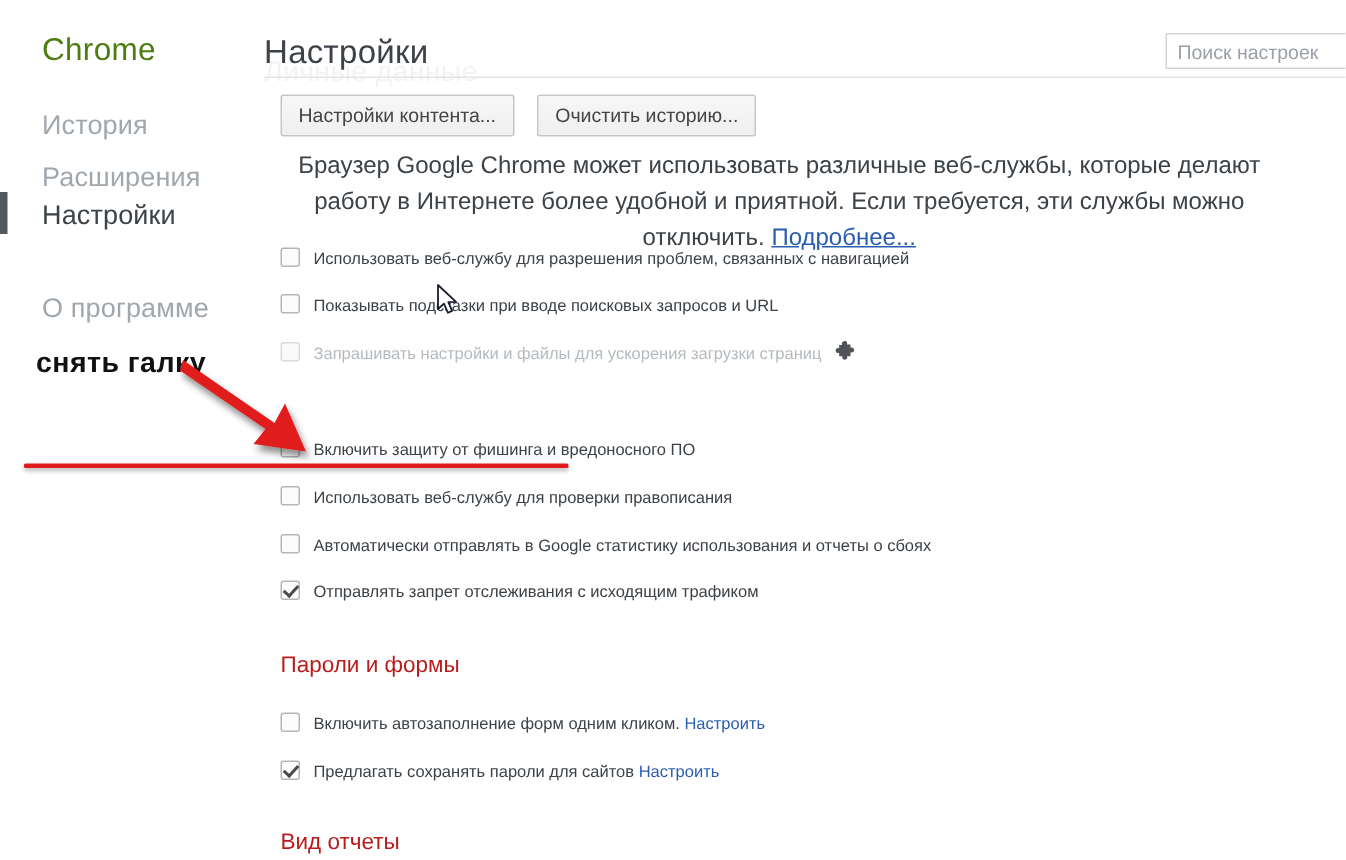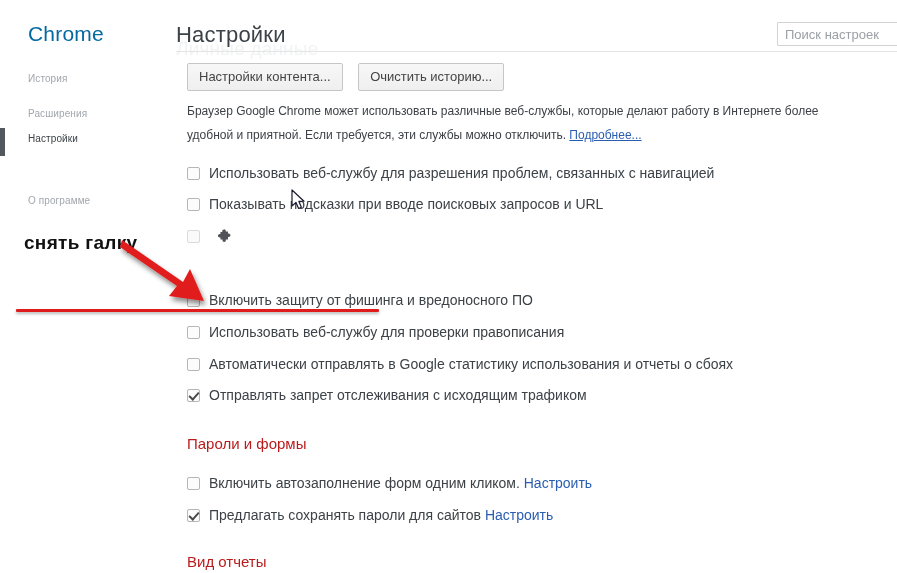--- a/index.html
+++ b/index.html
@@ -12,25 +12,25 @@
     -webkit-font-smoothing:antialiased;
   }
 
   
   #sidebar{
     position:absolute;left:0;top:0;width:163px;height:573px;
     background:#ffffff;
   }
   #brand{
     position:absolute;left:28px;top:22px;
-    font-size:21px;color:#0369a1;font-weight:400;letter-spacing:.2px;
+    font-size:21px;color:#4d7c0f;font-weight:400;letter-spacing:.2px;
   }
   .nav-item{
     position:absolute;left:28px;
-    font-size:10px;color:#a0a7ad;letter-spacing:.1px;white-space:nowrap;text-align:right;
+    font-size:18px;color:#a0a7ad;letter-spacing:.1px;white-space:nowrap;text-align:right;
   }
   .nav-item.active{color:#3c4247;}
   #nav-history{top:73px;}
   #nav-ext{top:108px;}
   #nav-settings{top:133px;}
   #nav-about{top:195px;}
   #active-marker{
     position:absolute;left:0;top:128px;width:5px;height:28px;background:#52585e;
   }
 
@@ -70,28 +70,28 @@
     font-size:13px;color:#444;
     background:linear-gradient(#f7f7f7,#efefef);
     border:1px solid #c6c6c6;border-radius:2px;
     padding:5px 11px 6px 11px;margin-right:11px;
     cursor:default;white-space:nowrap;
   }
 
   
   #para{
     position:absolute;left:24px;top:99px;width:665px;
-    font-size:12px;color:#3c4247;line-height:24px;
+    font-size:16px;color:#3c4247;line-height:24px;text-align:center;
   }
   #para a{color:#2a5db0;text-decoration:underline;}
 
   
   .row{
     position:absolute;left:24px;
-    font-size:14px;color:#3c4247;white-space:nowrap;
+    font-size:11px;color:#3c4247;white-space:nowrap;
     height:20px;line-height:20px;
   }
   .row .cb{
     display:inline-block;width:13px;height:13px;
     border:1px solid #b6b6b6;background:#fcfcfc;border-radius:2px;
     vertical-align:-2px;margin-right:9px;box-sizing:border-box;
     position:relative;
   }
   .row.checked .cb:after{
     content:"";position:absolute;left:3px;top:0px;
@@ -161,21 +161,21 @@
 
   <div class="row" style="top:163px">
     <span class="cb"></span><span>Использовать веб-службу для разрешения проблем, связанных с навигацией</span>
   </div>
 
   <div class="row" style="top:194px">
     <span class="cb"></span><span>Показывать подсказки при вводе поисковых запросов и URL</span>
   </div>
 
   <div class="row disabled" style="top:226px">
-    <span class="cb"></span><span class="puzzle"><svg width="15" height="15" viewBox="0 0 16 16">
+    <span class="cb"></span><span>Запрашивать настройки и файлы для ускорения загрузки страниц</span><span class="puzzle"><svg width="15" height="15" viewBox="0 0 16 16">
           <path fill="#4f5256" d="M6.3 0.6c-1 0-1.8 0.8-1.8 1.8 0 0.3 0.07 0.55 0.2 0.78H2.6v2.4c-0.25-0.14-0.52-0.22-0.82-0.22-1 0-1.78 0.8-1.78 1.8s0.8 1.8 1.78 1.8c0.3 0 0.57-0.08 0.82-0.22v2.4h2.4c-0.14 0.25-0.22 0.53-0.22 0.83 0 1 0.8 1.8 1.8 1.8s1.8-0.8 1.8-1.8c0-0.3-0.08-0.58-0.22-0.83h2.5V8.3c0.25 0.14 0.52 0.22 0.82 0.22 1 0 1.78-0.8 1.78-1.8s-0.8-1.8-1.78-1.8c-0.3 0-0.57 0.08-0.82 0.22V2.78H8.1c0.13-0.23 0.2-0.48 0.2-0.78 0-1-0.8-1.8-1.8-1.8z"></path>
         </svg></span>
   </div>
 
 
   <div class="row" style="top:290px">
     <span class="cb"></span><span>Включить защиту от фишинга и вредоносного ПО</span>
   </div>
 
   <div class="row" style="top:354px">

